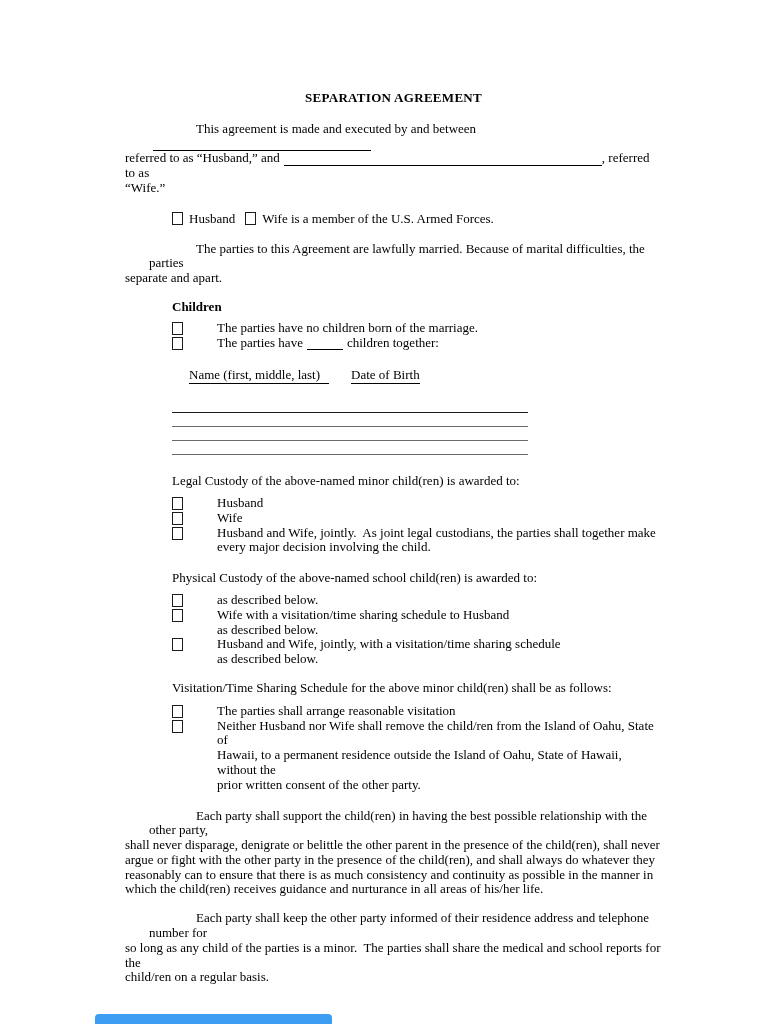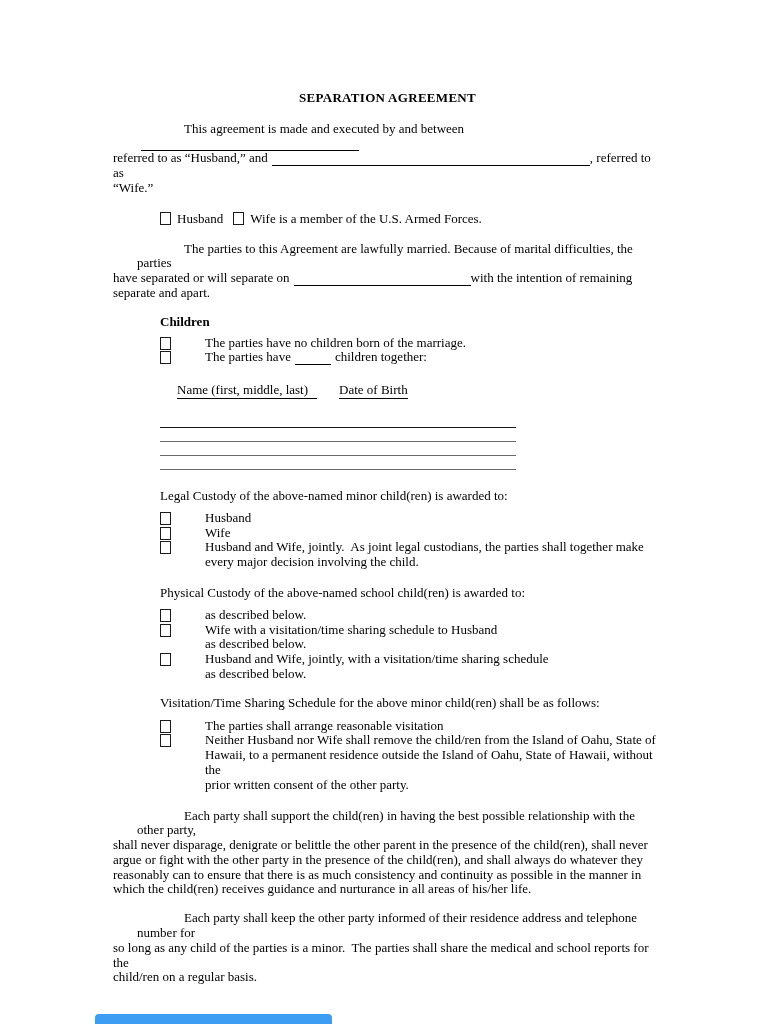--- a/index.html
+++ b/index.html
@@ -5,20 +5,21 @@
   * { margin:0; padding:0; box-sizing:border-box; }
   html,body { background:#ffffff; }
   .page {
     position:relative;
     width:770px; height:1024px;
     background:#ffffff;
     font-family:"Liberation Serif", serif;
     font-size:13px; line-height:14.8px;
     color:#000;
     overflow:hidden;
+    padding-left:12px;
   }
   .content { padding:91px 108px 0 113px; }
   [data-bind] { white-space:pre-wrap; }
   .title { text-align:center; font-weight:bold; letter-spacing:0.3px; }
   .para { margin-top:16px; }
   .tline { min-height:14.8px; }
   .ind { text-indent:47px;margin-left:24px; }
   .bl {
     display:inline-block;
     border-bottom:1px solid #000;
@@ -70,21 +71,20 @@
       <div class="tline"><span data-bind="intro.l2_text">referred to as “Husband,” and</span><span class="bl" style="width:318px; margin-left:4px;"></span><span data-bind="intro.l2_tail">, referred to as</span></div>
       <div class="tline" data-bind="intro.l3_text">“Wife.”</div>
     </div>
 
     <div class="af-line">
       <span class="cb"></span><span data-bind="armed_forces.husband_label">Husband</span><span class="cb gap"></span><span data-bind="armed_forces.wife_clause">Wife is a member of the U.S. Armed Forces.</span>
     </div>
 
     <div class="para" style="margin-top:15px;">
       <div class="tline ind" data-bind="separation.l1">The parties to this Agreement are lawfully married. Because of marital difficulties, the parties</div>
-      <div class="tline"><span data-bind="separation.l2_pre">have separated or will separate on</span><span class="bl" style="width:177px; margin-left:4px;"></span><span data-bind="separation.l2_post">with the intention of remaining</span></div>
       <div class="tline" data-bind="separation.l3">separate and apart.</div>
     </div>
 
     <div class="heading-b" style="margin-top:14px;" data-bind="children.heading">Children</div>
 
     <div class="list">
       <div class="row">
         <span class="cb"></span>
         <div class="subline" data-bind="children.no_children">The parties have no children born of the marriage.</div>
       </div>

